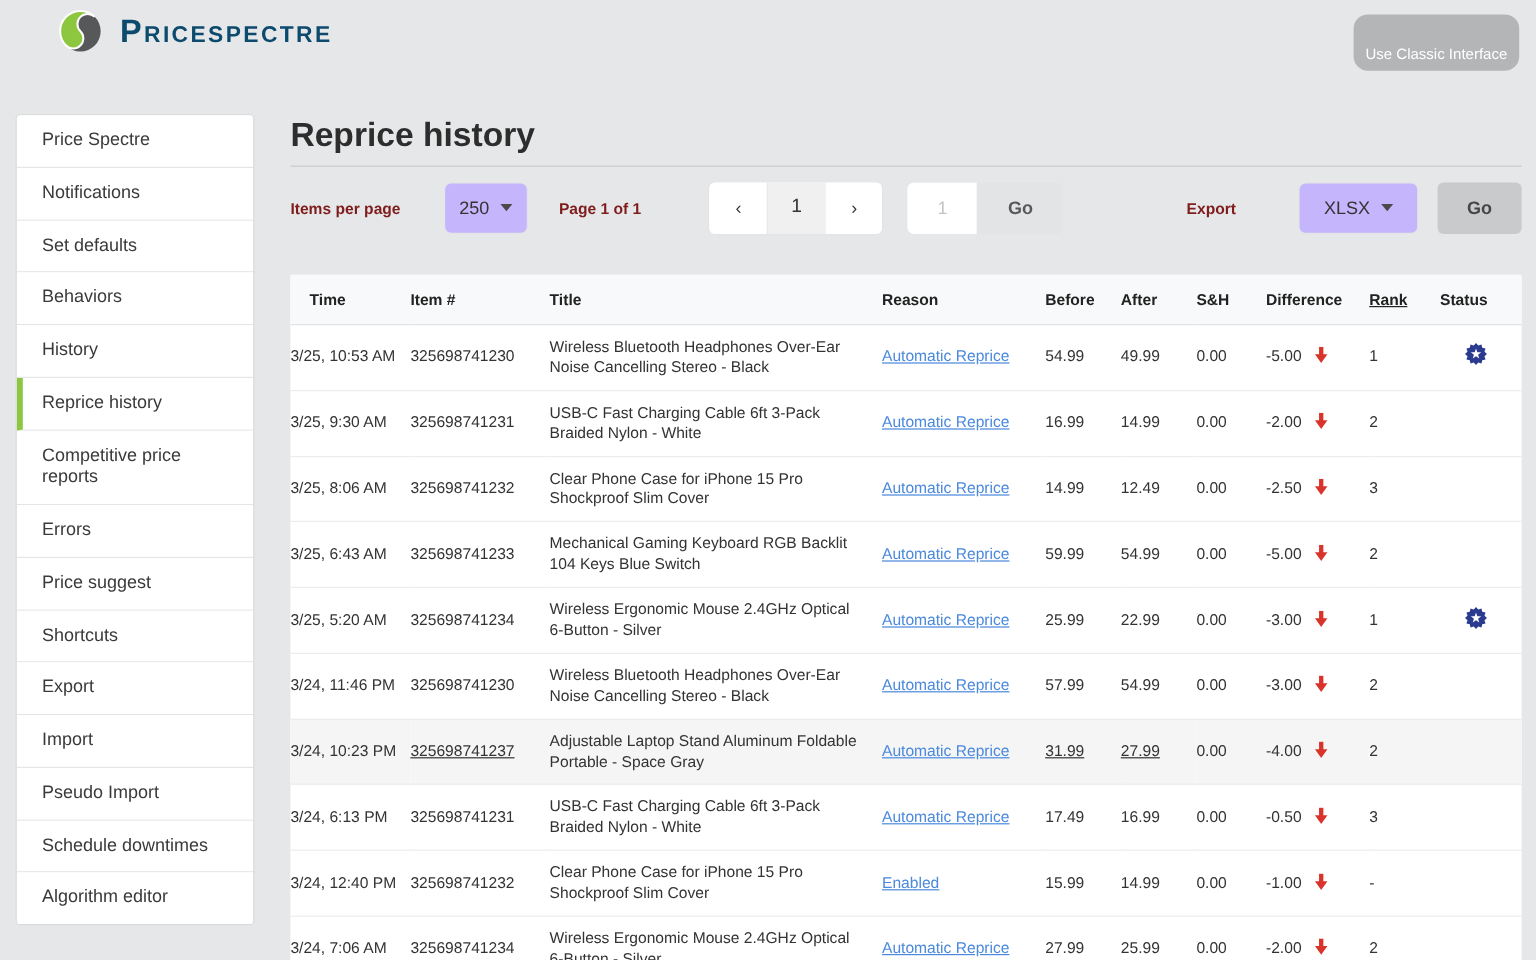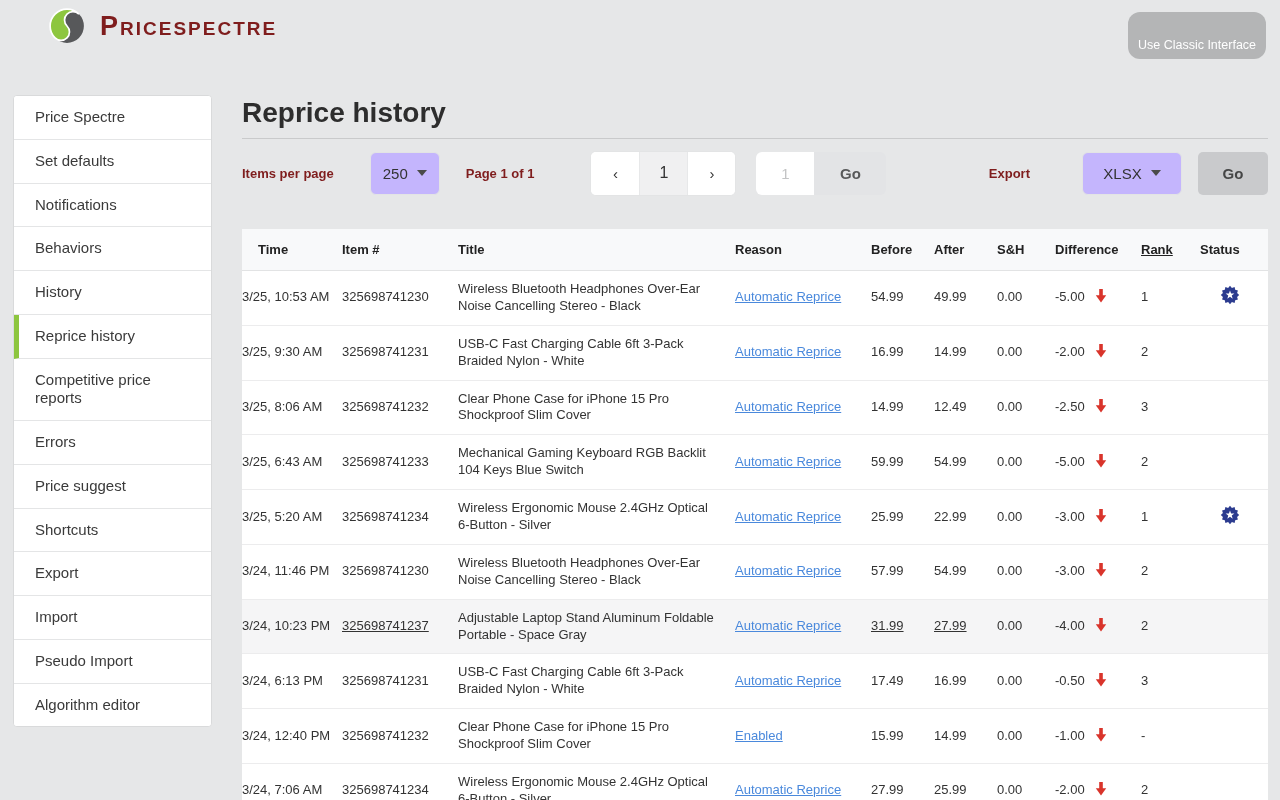--- a/index.html
+++ b/index.html
@@ -8,21 +8,21 @@
     background:#e6e7e8;
     font-family:"Liberation Sans", sans-serif;
     color:#333;
     position:relative;
   }
 
   
   .topbar { position:absolute; top:0; left:0; width:1280px; height:90px; }
   .logo { position:absolute; left:48px; top:7px; display:flex; align-items:center; gap:14px; }
   .logo-text {
-    font-size:27px; font-weight:700; letter-spacing:2px; color:#7f1d1d;
+    font-size:27px; font-weight:700; letter-spacing:2px; color:#0c4a6e;
     font-variant:small-caps;
   }
   .classic-btn {
     position:absolute; top:12px; right:14px; width:138px; height:47px;
     background:#b4b5b6; border:none; border-radius:12px; cursor:pointer;
     color:#fff; font-size:12.5px; font-family:inherit;
     display:flex; align-items:flex-end; justify-content:center; padding-bottom:7px;
   }
 
   
@@ -113,32 +113,33 @@
         <path d="M18 2 A16 16 0 0 0 18 34 A8 8 0 0 0 18 18 A8 8 0 0 1 18 2 Z" fill="#8dc63f" stroke="#ffffff" stroke-width="1.6"></path>
       </g>
     </svg>
     <span class="logo-text">Pricespectre</span>
   </div>
   <button class="classic-btn">Use Classic Interface</button>
 </div>
 
 <nav class="sidebar" id="sidebar">
     <div class="side-item">Price Spectre</div>
+    <div class="side-item">Notifications</div>
     <div class="side-item">Set defaults</div>
-    <div class="side-item">Notifications</div>
     <div class="side-item">Behaviors</div>
     <div class="side-item">History</div>
     <div class="side-item active">Reprice history</div>
     <div class="side-item">Competitive price reports</div>
     <div class="side-item">Errors</div>
     <div class="side-item">Price suggest</div>
     <div class="side-item">Shortcuts</div>
     <div class="side-item">Export</div>
     <div class="side-item">Import</div>
     <div class="side-item">Pseudo Import</div>
+    <div class="side-item">Schedule downtimes</div>
     <div class="side-item">Algorithm editor</div>
   </nav>
 
 <main class="main">
   <h1>Reprice history</h1>
   <hr class="title-rule">
 
   <div class="toolbar">
     <span class="lbl">Items per page</span>
     <button class="sel ipp-select">

